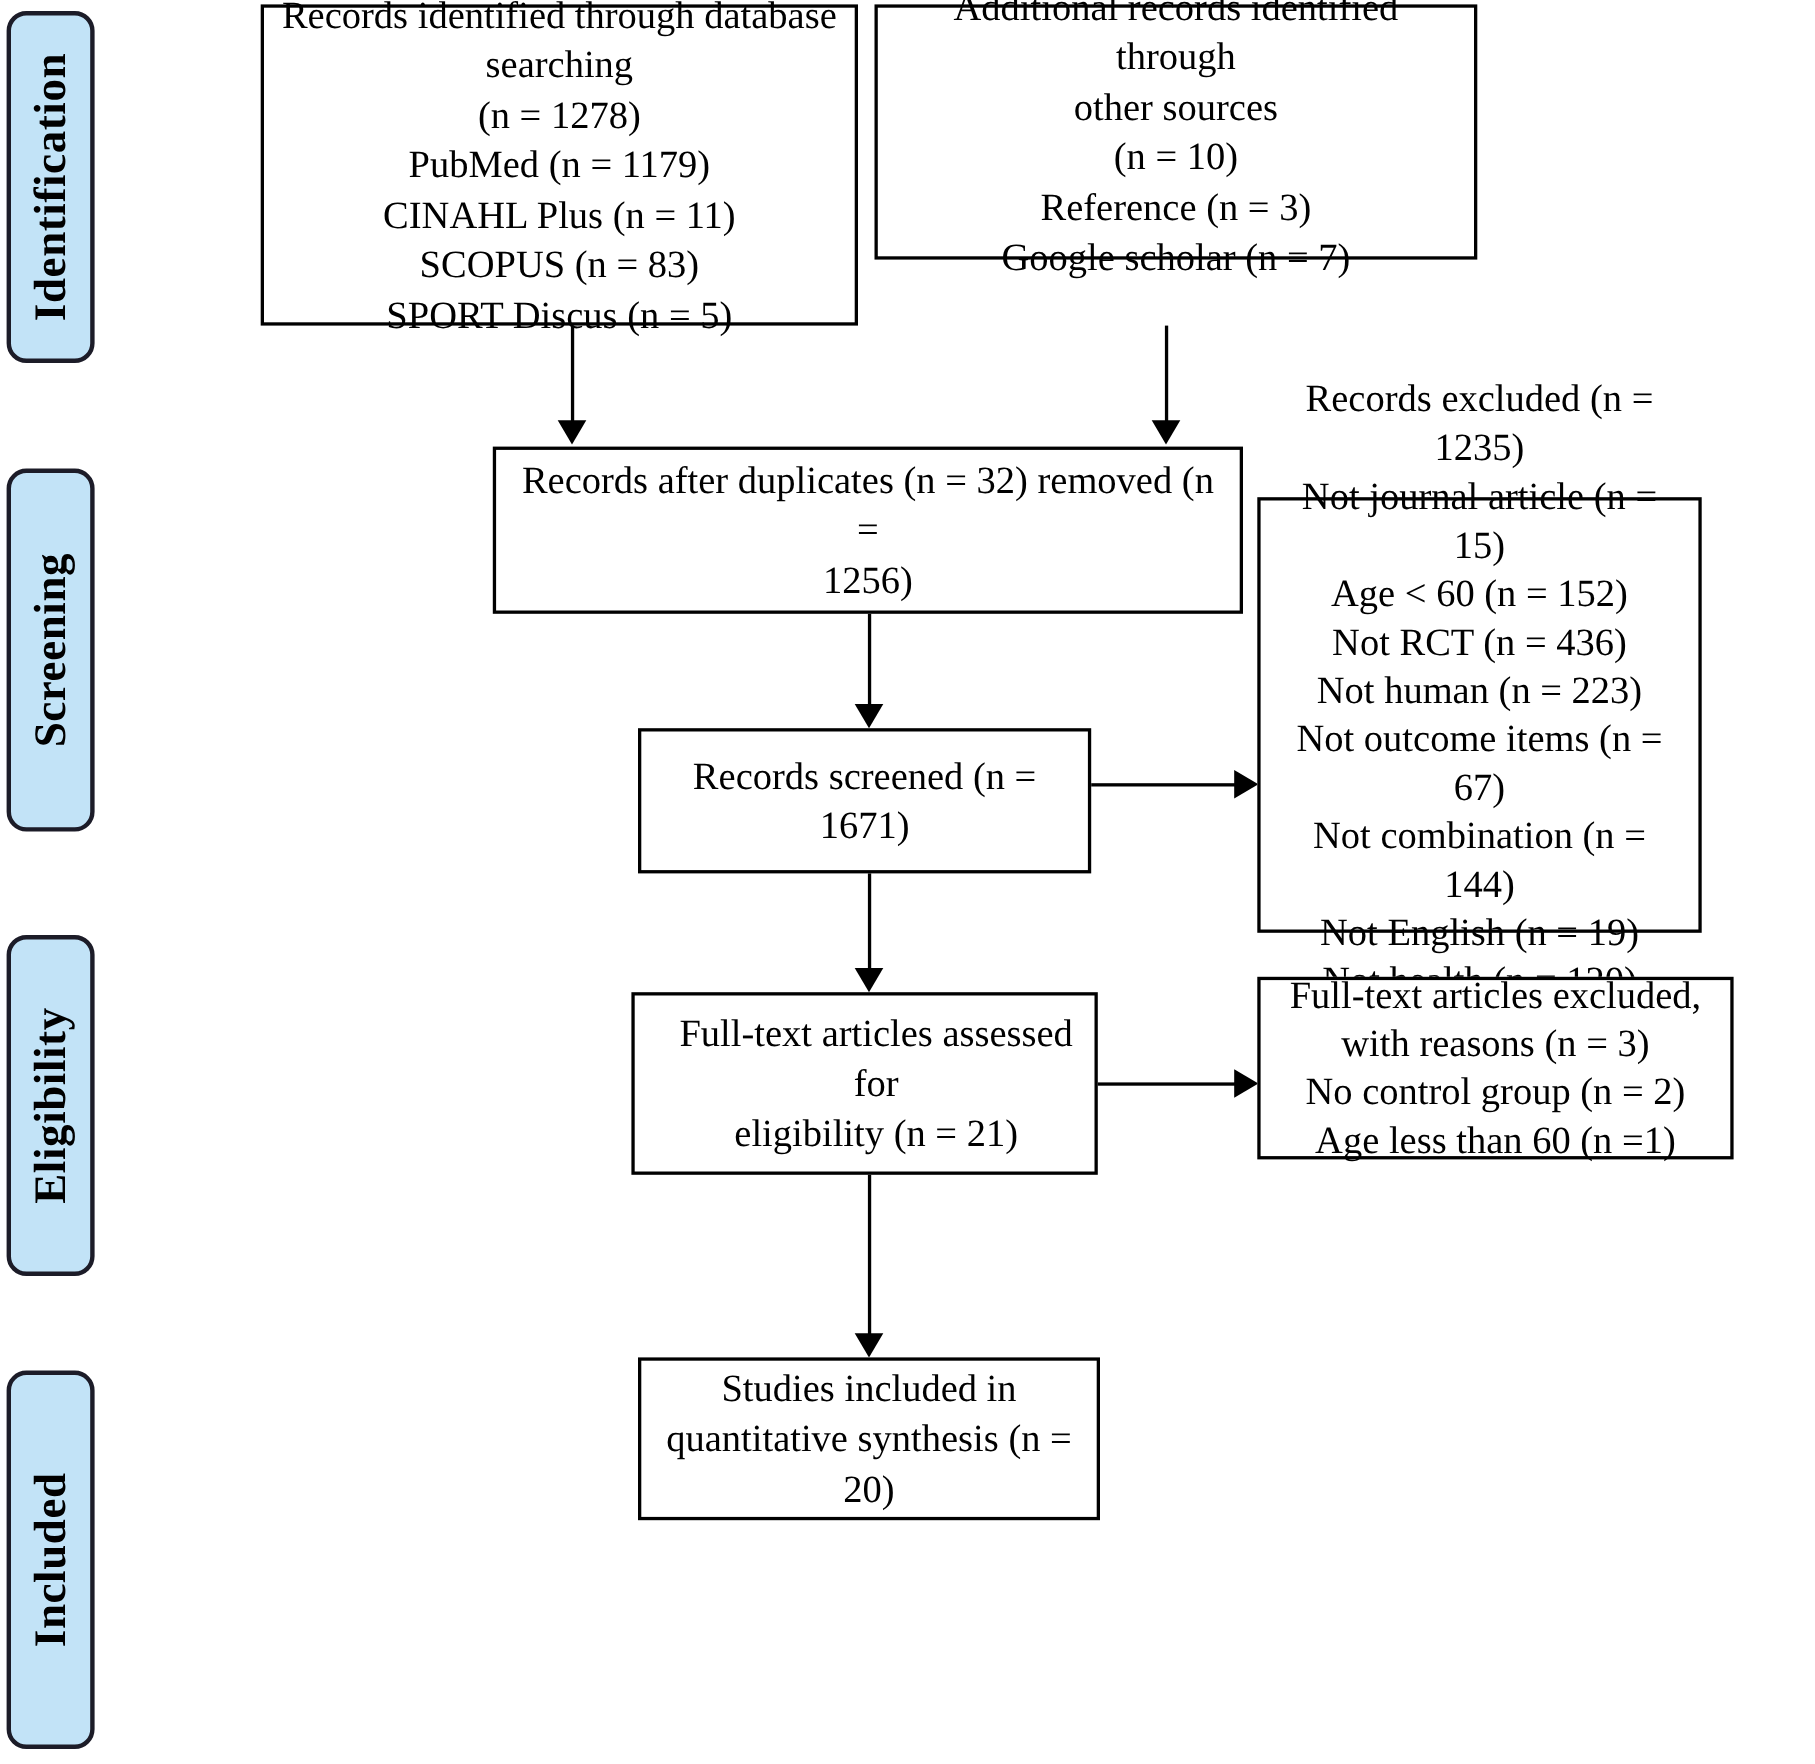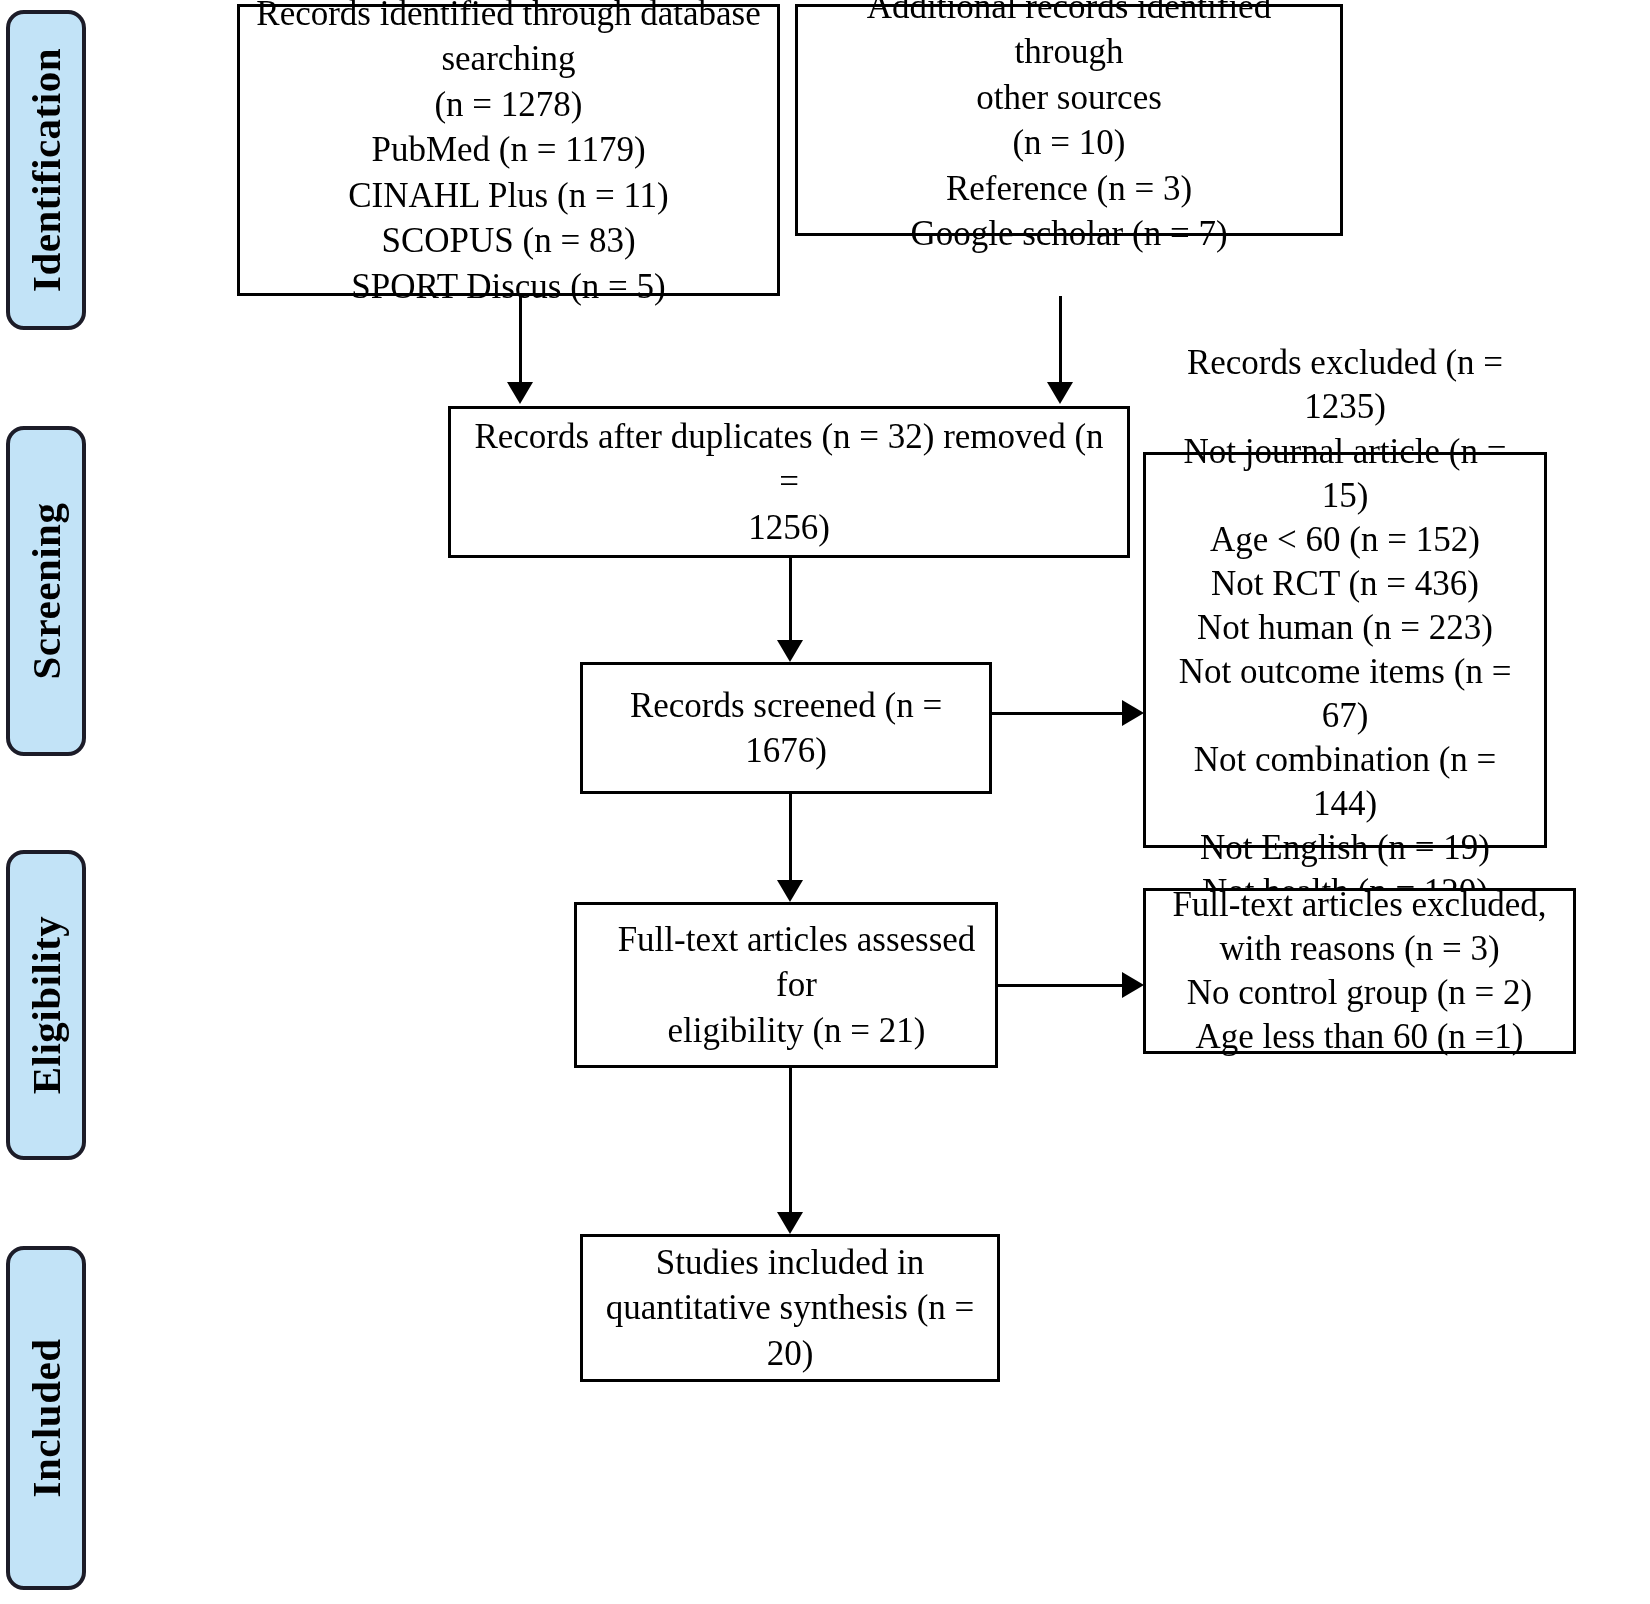--- a/index.html
+++ b/index.html
@@ -137,21 +137,21 @@
 
   <div class="flow-box" style="left:448px; top:406px; width:682px; height:152px;">
     <div class="box-text">Records after duplicates (n = 32) removed (n =
 1256)</div>
   </div>
 
   <div class="conn-v" style="left:789px; top:558px; height:84px;"></div>
   <div class="arrow-down" style="left:777px; top:640px;"></div>
 
   <div class="flow-box" style="left:580px; top:662px; width:412px; height:132px;">
-    <div class="box-text">Records screened (n = 1676)</div>
+    <div class="box-text">Records screened (n = 1671)</div>
   </div>
 
   <div class="conn-h" style="left:992px; top:712px; width:132px;"></div>
   <div class="arrow-right" style="left:1122px; top:700px;"></div>
 
   <div class="flow-box tight" style="left:1143px; top:452px; width:404px; height:396px;">
     <div class="box-text">Records excluded (n = 1235)
 Not journal article (n = 15)
 Age &lt; 60 (n = 152)
 Not RCT (n = 436)

